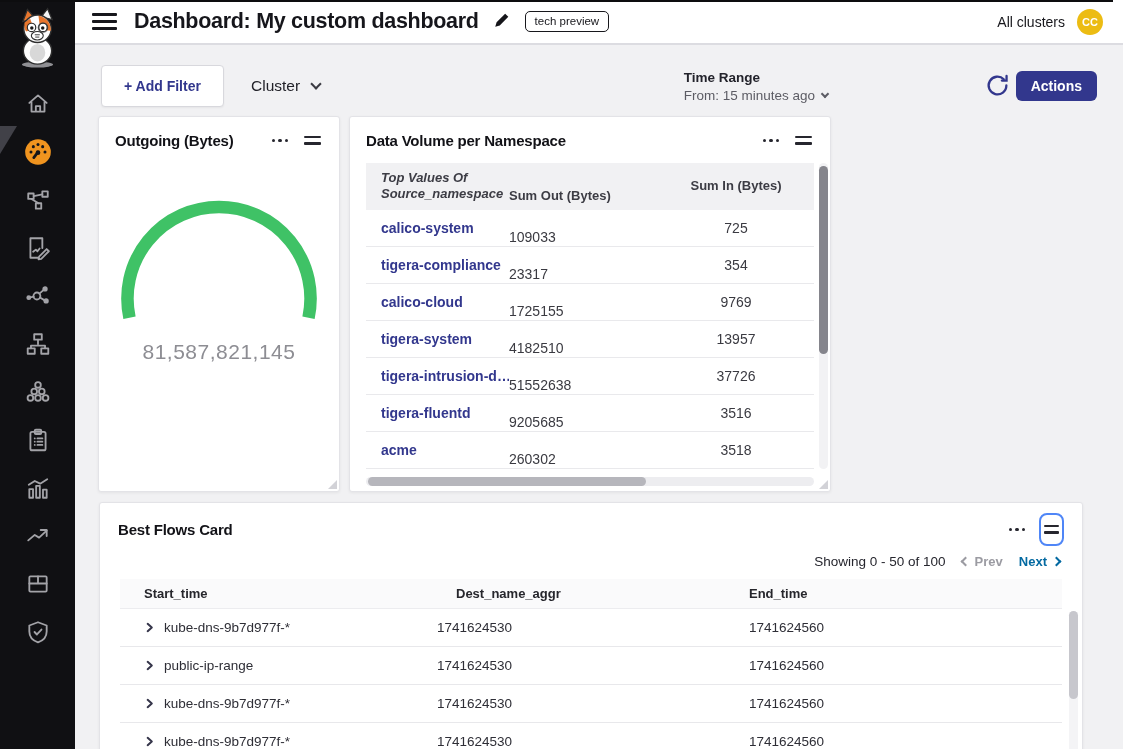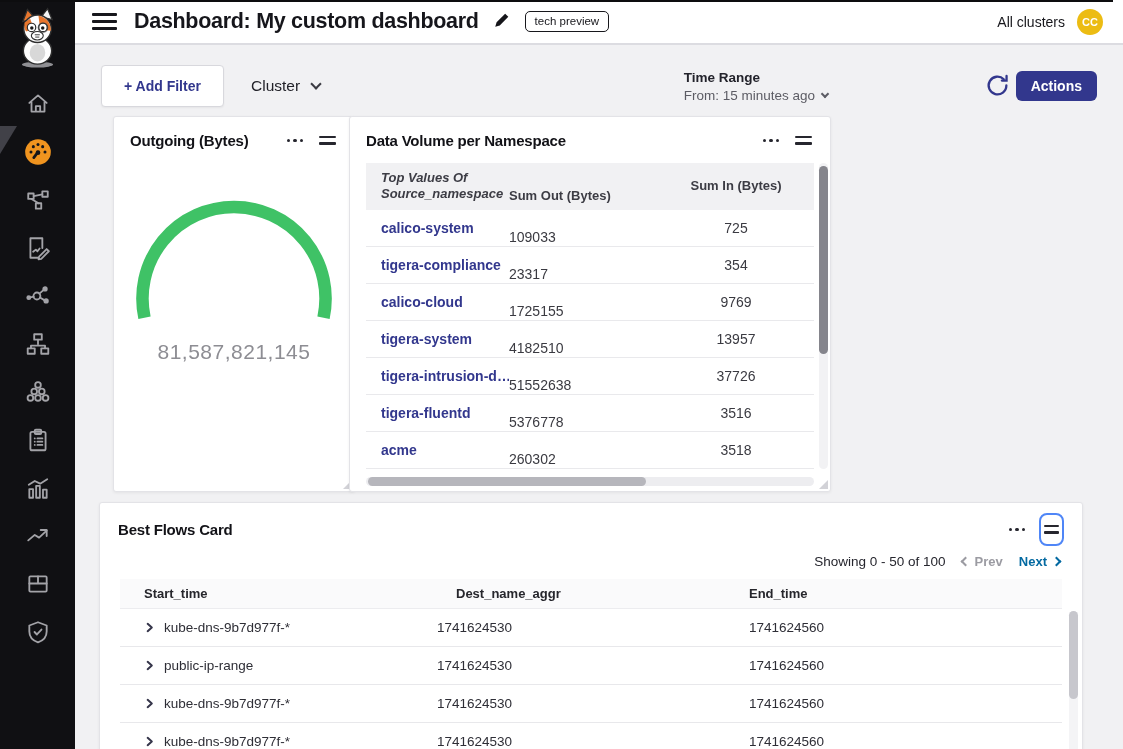--- a/index.html
+++ b/index.html
@@ -59,21 +59,21 @@
   .dots { display:flex; gap:3px; cursor:pointer; padding:4px 0; }
   .dots i { width:3.5px; height:3.5px; border-radius:50%; background:#26262e; }
   .drag-handle { display:flex; flex-direction:column; gap:4px; cursor:grab; padding:5px 2px; }
   .drag-handle i { width:17px; height:2.4px; background:#26262e; border-radius:1px; }
   .drag-handle.focused { border:2px solid #4f86f7; border-radius:8px; padding:10px 3px; background:#fff; }
   .drag-handle.focused i { width:15px; }
   .resize-corner { position:absolute; right:2px; bottom:2px; width:0; height:0;
                    border-bottom:9px solid #d2d2d7; border-left:9px solid transparent; }
 
   
-  #card-outgoing { left:113px; top:116px; width:242px; height:376px; }
+  #card-outgoing { left:98px; top:116px; width:242px; height:376px; }
   .gauge-wrap { margin-top:28px; display:flex; justify-content:center; }
   .gauge-value { text-align:center; font-size:21px; font-weight:400; color:#8d8d93; letter-spacing:.5px; margin-top:2px; }
 
   
   #card-datavol { left:349px; top:116px; width:482px; height:376px; }
   .dv-table { position:relative; margin:3px 16px 0; }
   .dv-header { display:flex; background:#f1f1f3; min-height:47px; align-items:center; }
   .dv-header .c { font-size:13px; font-weight:700; color:#3c3c44; line-height:1.25; }
   .dv-row { display:flex; align-items:center; height:37px; border-bottom:1px solid #e9e9ec; }
   .c1 { width:143px; padding-left:15px; }
@@ -381,21 +381,21 @@
       <div class="c1">
           <a>tigera-intrusion-d…</a>
         </div>
       <div class="c2 num">51552638</div>
       <div class="c3 num">37726</div>
     </div>
     <div class="dv-row">
       <div class="c1">
           <a>tigera-fluentd</a>
         </div>
-      <div class="c2 num">5376778</div>
+      <div class="c2 num">9205685</div>
       <div class="c3 num">3516</div>
     </div>
     <div class="dv-row">
       <div class="c1">
           <a>acme</a>
         </div>
       <div class="c2 num">260302</div>
       <div class="c3 num">3518</div>
     </div>
     <div class="vscroll">

